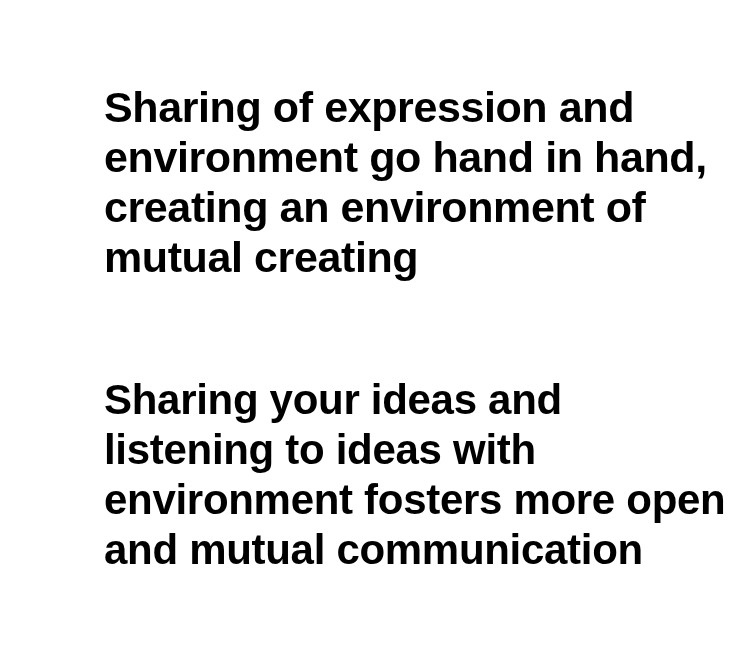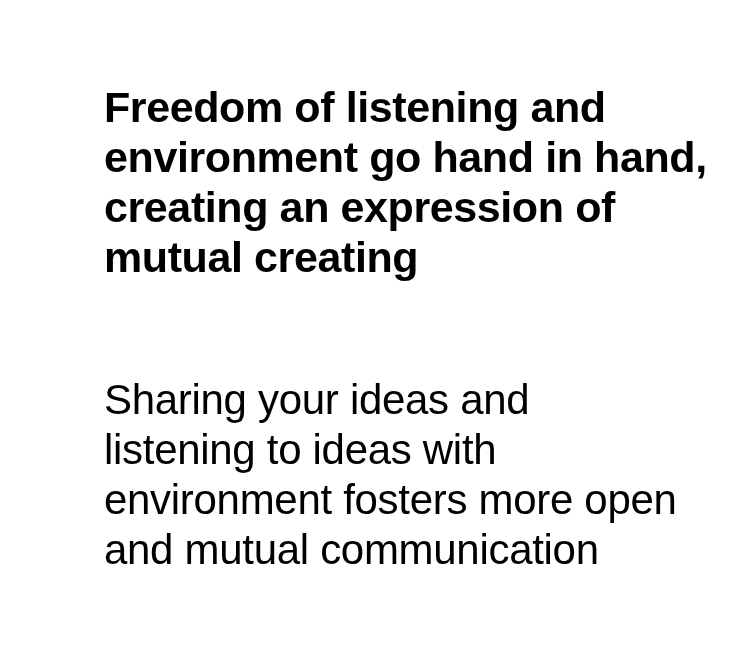--- a/index.html
+++ b/index.html
@@ -42,37 +42,37 @@
     color: #000000;
     white-space: nowrap;
   }
 
   .body-copy {
     top: 375px;
   }
 
   .body-copy .line {
     font-family: "Liberation Sans", sans-serif;
-    font-weight: 400;
+    font-weight: 700;
     font-size: 42px;
     line-height: 50px;
     letter-spacing: -0.3px;
     color: #000000;
     white-space: nowrap;
   }
 </style>
 </head>
 <body>
 
 <div class="slide">
 
   <div class="text-block headline">
-    <div class="line">Freedom of listening and</div>
+    <div class="line">Sharing of expression and</div>
     <div class="line">environment go hand in hand,</div>
-    <div class="line">creating an expression of</div>
+    <div class="line">creating an environment of</div>
     <div class="line">mutual creating</div>
   </div>
 
   <div class="text-block body-copy">
     <div class="line">Sharing your ideas and</div>
     <div class="line">listening to ideas with</div>
     <div class="line">environment fosters more open</div>
     <div class="line">and mutual communication</div>
   </div>
 

